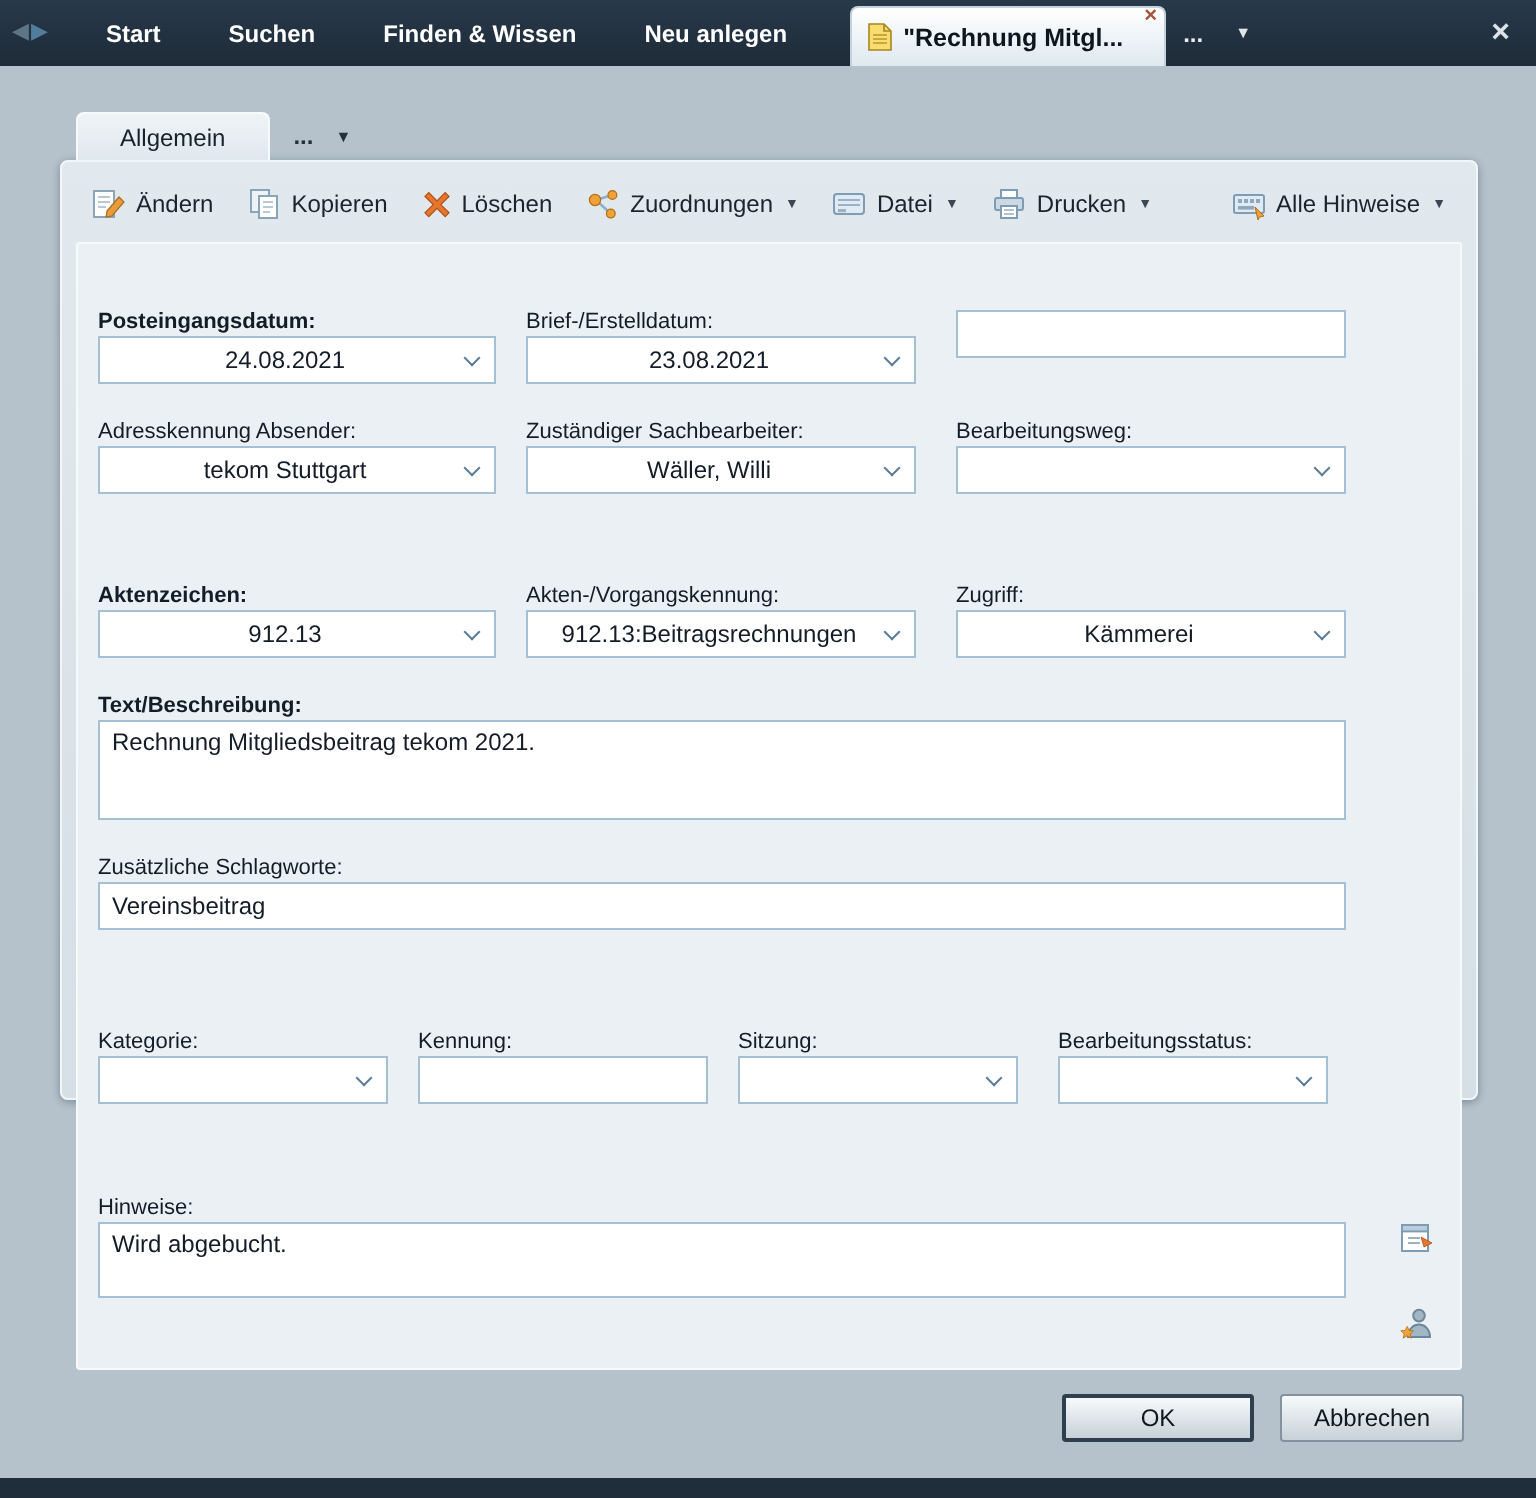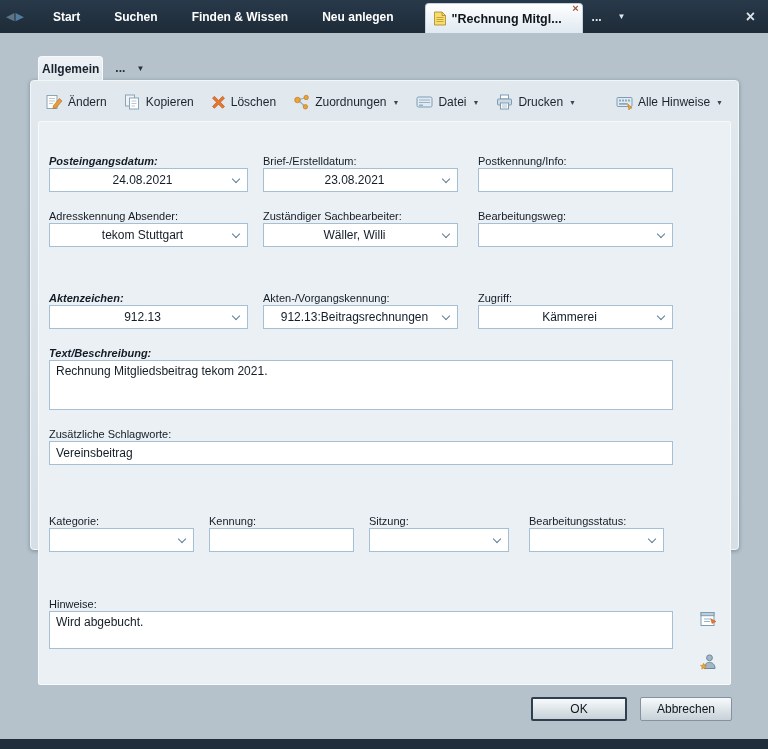--- a/index.html
+++ b/index.html
@@ -24,42 +24,42 @@
   .doc-tab-close { position:absolute; top:-1px; right:3px; font-size:11px; line-height:11px;
                    color:#a2553a; font-weight:bold; }
   .tb-overflow { color:#e9eef2; font-size:12px; font-weight:bold; margin-left:9px; }
   .tb-caret { color:#dfe6ec; font-size:8px; margin-left:16px; }
   .tb-spacer { flex:1; }
   .tb-close { color:#dce3e9; font-size:16px; font-weight:bold; margin-right:13px; line-height:16px; }
 
   
   .tabstrip { position:absolute; top:56px; left:38px; height:24px; display:flex; align-items:flex-end; z-index:3; }
   .tab-active { height:24px; background:linear-gradient(#eff3f6,#e0e8ed); border:1px solid #f7fafc;
-                border-bottom:none; border-radius:4px 4px 0 0; font-weight:bold; font-size:12px;
-                color:#18222c; padding:0 3px; display:flex; align-items:center; }
+                border-bottom:none; border-radius:4px 4px 0 0; font-weight:normal; font-size:12px;
+                color:#18222c; padding:0 21px; display:flex; align-items:center; }
   .tab-overflow { font-size:12px; font-weight:bold; color:#26303c; margin-left:12px; padding-bottom:5px; }
   .tab-caret { font-size:8px; color:#26303c; margin-left:11px; padding-bottom:7px; }
 
   
   .panel { position:absolute; top:80px; left:30px; width:709px; height:470px;
            background:linear-gradient(#e2e9ee,#d6dfe6); border:1px solid #f2f6f8; border-radius:4px;
            box-shadow:0 1px 4px rgba(30,50,70,.4); }
   .toolbar { position:absolute; top:7px; left:15px; right:15px; height:28px; display:flex;
              align-items:center; gap:17px; z-index:2; }
   .tbtn { display:flex; align-items:center; gap:5px; font-size:12px; color:#1b242e; cursor:default; }
   .ticon svg { display:block; }
   .dd-caret { font-size:7px; color:#3a4855; margin-left:1px; }
   .tb-right { margin-left:auto; }
   .form-bg { position:absolute; left:7px; right:7px; top:40px; height:564px;
              background:#ebf0f4; border:1px solid #f7fafb; border-radius:2px; }
 
   
   .fg { position:absolute; z-index:2; }
   .lbl { display:block; font-size:11px; color:#131d27; height:13px; line-height:12px; white-space:nowrap; }
-  .lbl.bold { font-weight:bold;font-style:italic; }
+  .lbl.bold { font-weight:bold; }
   .combo { height:24px; background:#fff; border:1px solid #a5c0d4; display:flex; align-items:center;
            padding:0 6px; width:100%; }
   .combo-text { flex:1; font-size:12px; color:#131d27; white-space:nowrap; overflow:hidden;text-align:center; }
   .chev { width:6px; height:6px; border-right:1.6px solid #5e7d96; border-bottom:1.6px solid #5e7d96;
           transform:rotate(45deg); margin:-3px 2px 0 4px; flex-shrink:0; }
   .tinput { width:100%; height:24px; background:#fff; border:1px solid #a5c0d4;
             font-family:inherit; font-size:12px; color:#131d27; padding:0 6px; }
   .tarea { width:100%; background:#fff; border:1px solid #a5c0d4; font-family:inherit; font-size:12px;
            color:#131d27; padding:3px 6px; resize:none; display:block; overflow:hidden; }
   .side-icon { position:absolute; z-index:2; width:20px; height:19px; }
@@ -203,21 +203,20 @@
       </div>
     </div>
     <div class="fg" style="left:232px;top:74px;width:195px">
       <span class="lbl">Brief-/Erstelldatum:</span>
       <div class="combo">
         <span class="combo-text">23.08.2021</span>
         <span class="chev"></span>
       </div>
     </div>
     <div class="fg" style="left:447px;top:74px;width:195px">
-      <span class="lbl">Postkennung/Info:</span>
       <input class="tinput" value="" style="">
     </div>
 
     <div class="fg" style="left:18px;top:129px;width:199px">
       <span class="lbl">Adresskennung Absender:</span>
       <div class="combo">
         <span class="combo-text">tekom Stuttgart</span>
         <span class="chev"></span>
       </div>
     </div>

